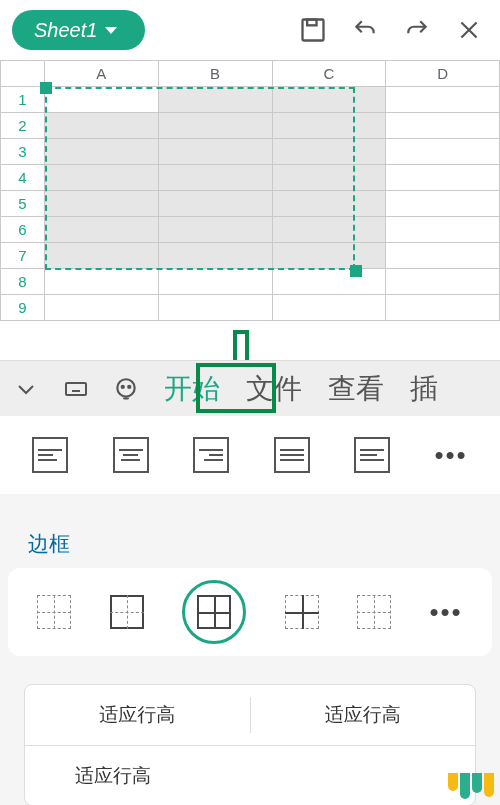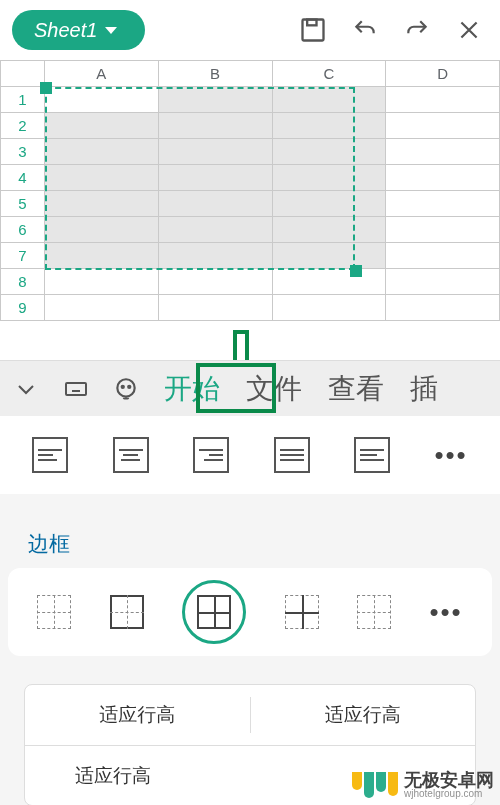--- a/index.html
+++ b/index.html
@@ -306,17 +306,13 @@
   </div>
 </div>
 
 <div class="watermark">
   <div class="wlogo">
     <span class="c1"></span>
       <span class="c2"></span>
       <span class="c3"></span>
       <span class="c4"></span>
   </div>
-  <div class="wtext">
-    <span class="wt1">无极安卓网</span>
-    <span class="wt2">wjhotelgroup.com</span>
-  </div>
 </div>
 
 </body></html>

